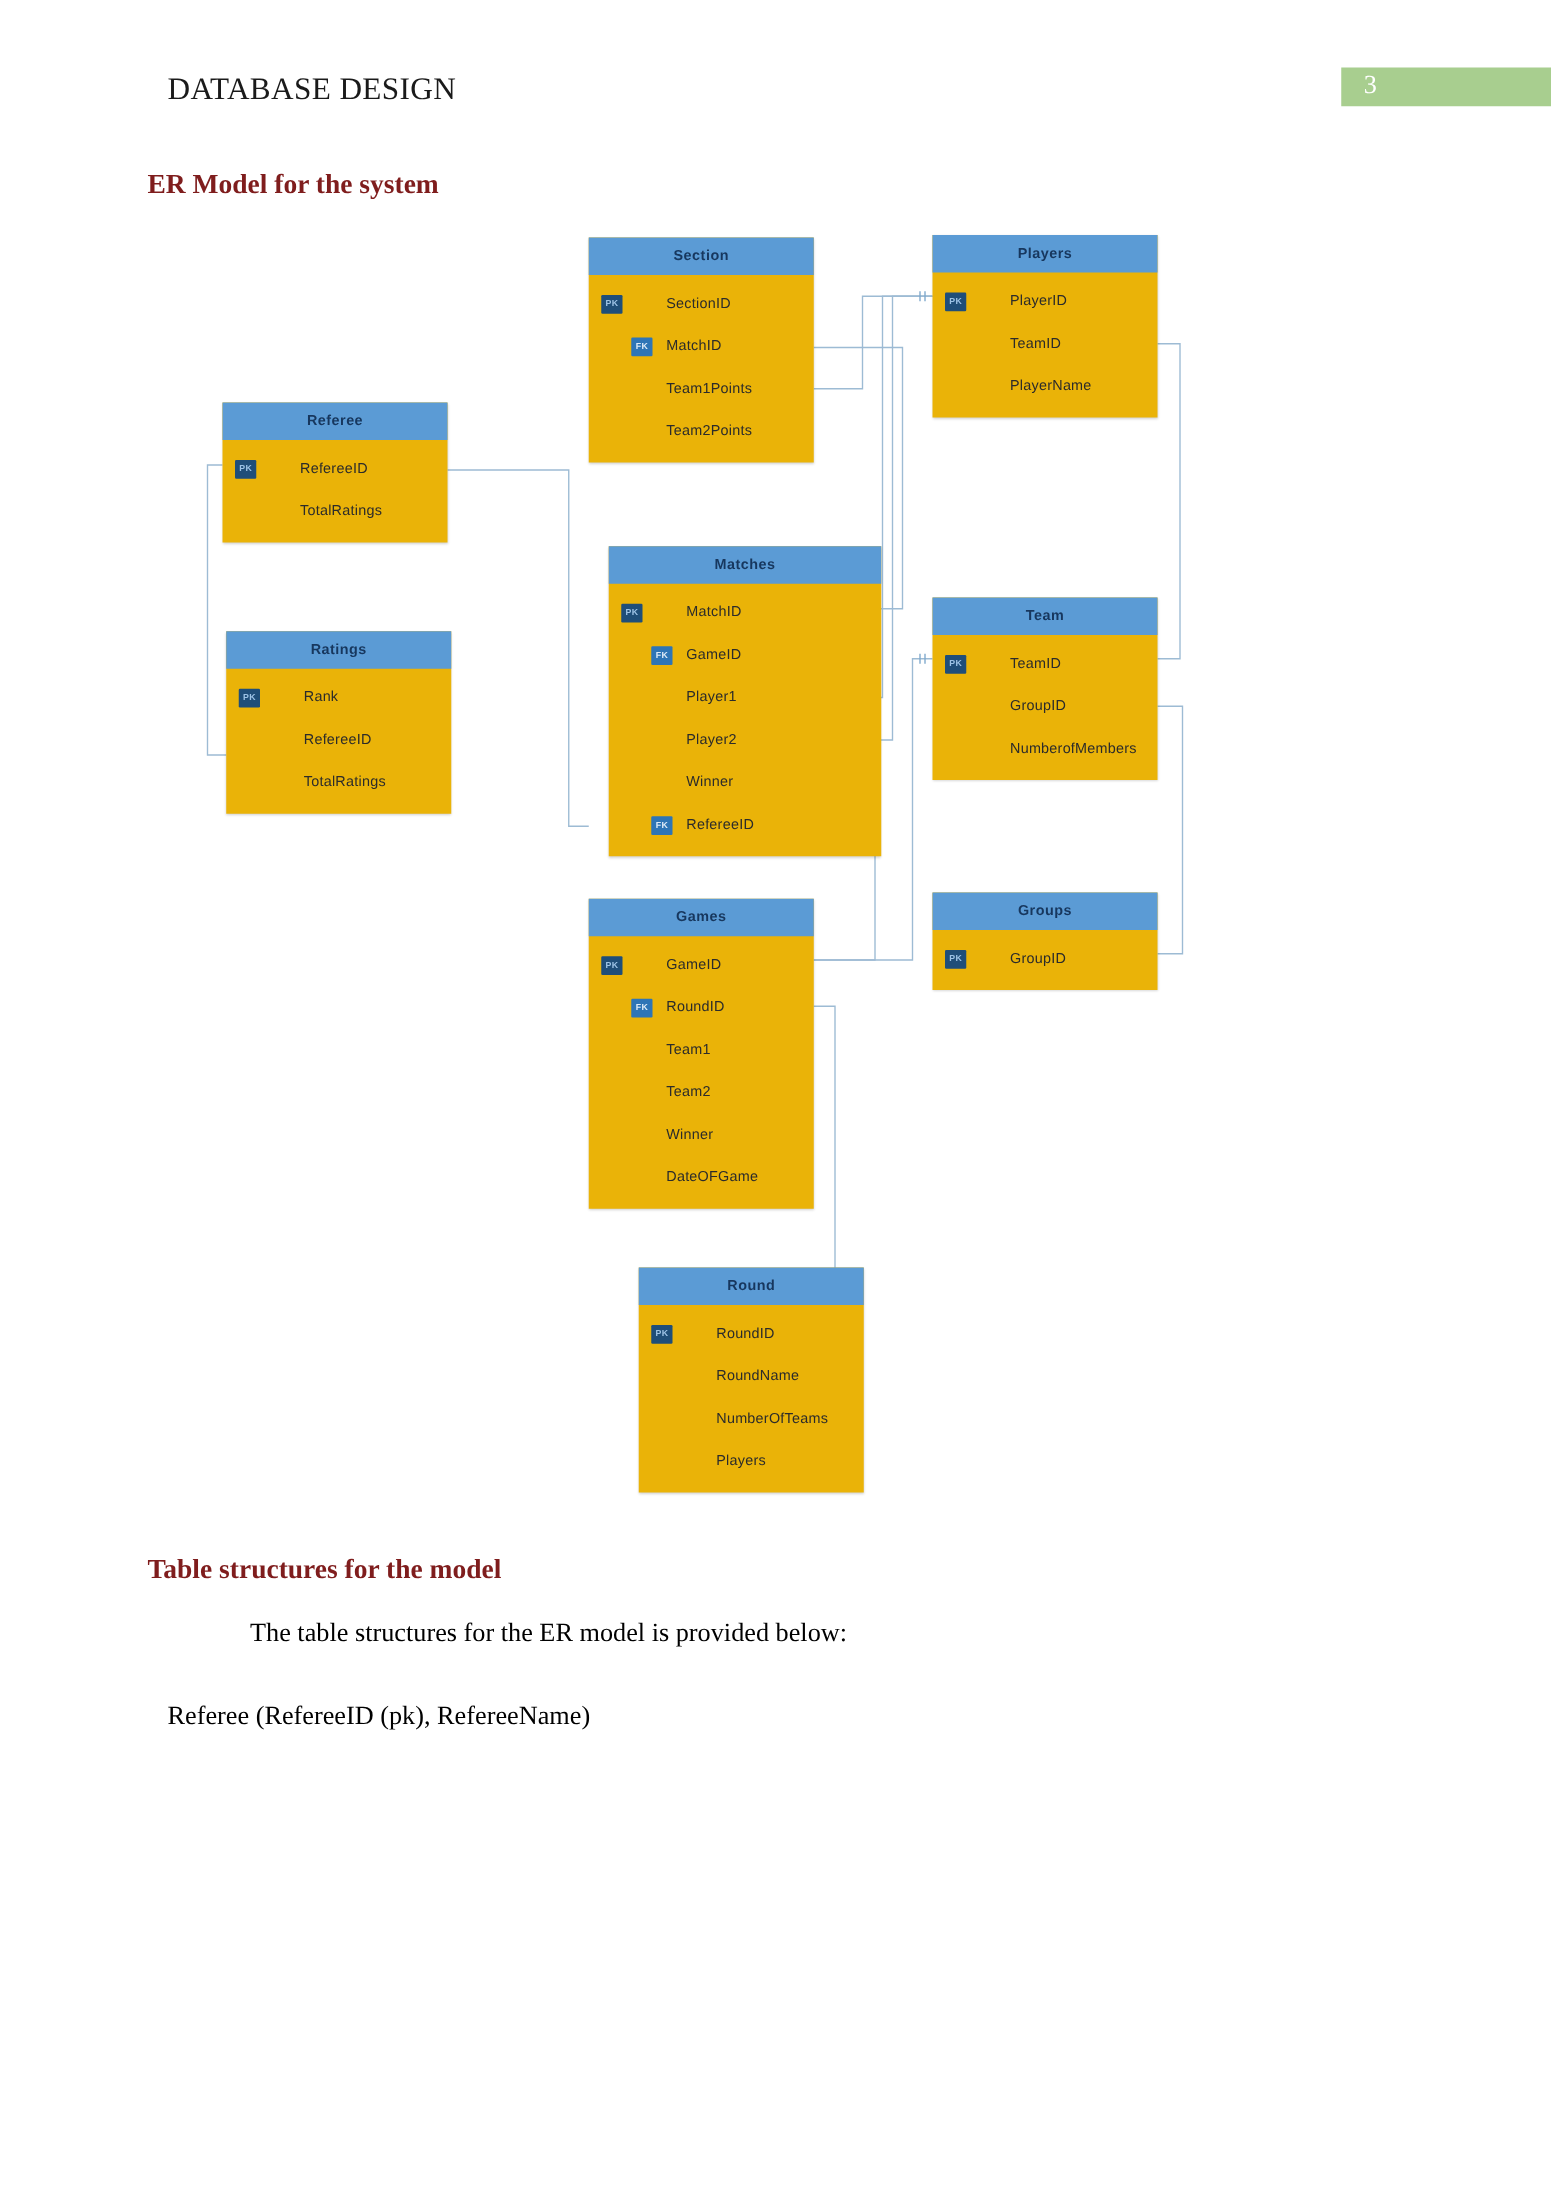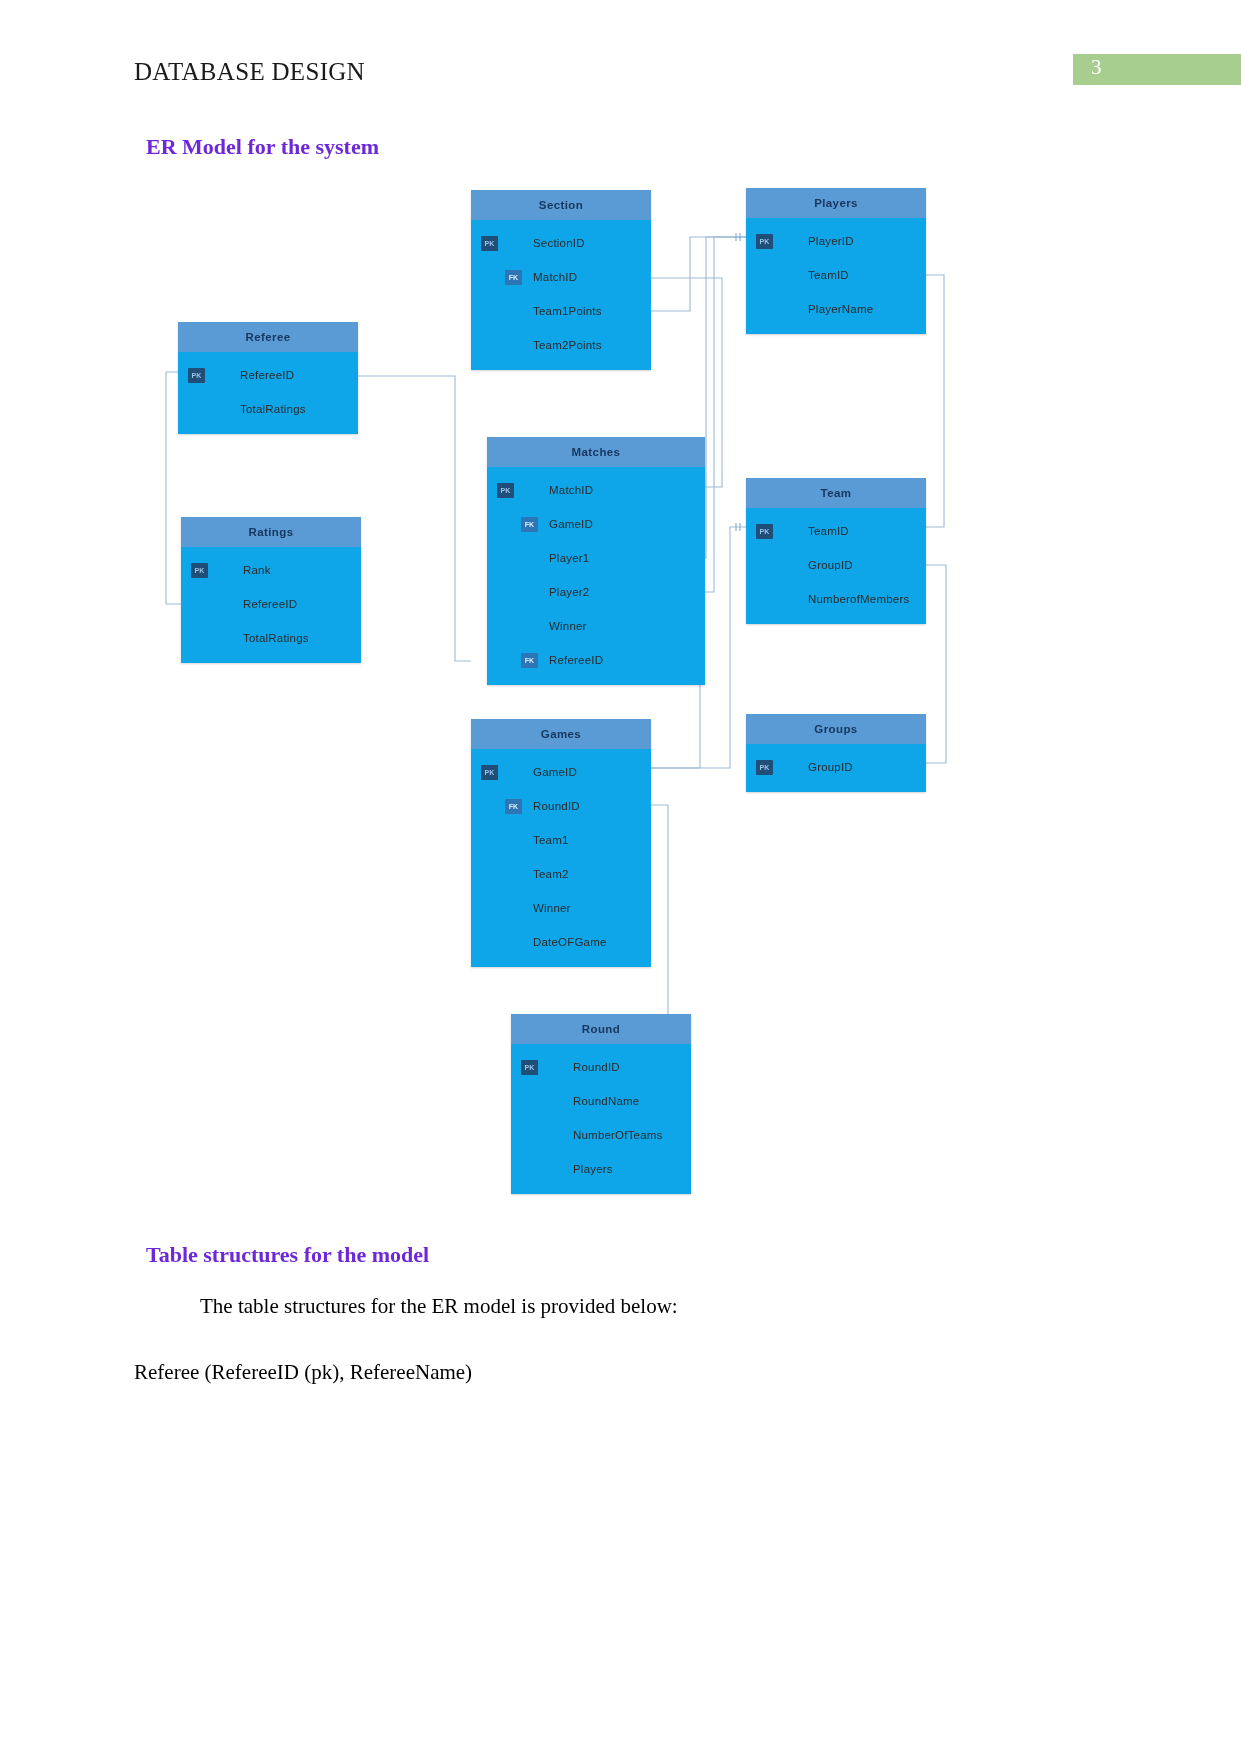--- a/index.html
+++ b/index.html
@@ -38,45 +38,45 @@
     position: absolute;
     left: 18px; top: 1px;
     color: #ffffff;
     font-family: "Liberation Serif", serif;
     font-size: 21px;
   }
 
   
   .h-section {
     position: absolute;
-    left: 146px;
+    left: 118px;
     font-family: "Liberation Serif", serif;
     font-size: 22px;
     font-weight: bold;
-    color: #6d28d9;
+    color: #7f1d1d;
     white-space: nowrap;
   }
   .body-text {
     position: absolute;
     font-family: "Liberation Serif", serif;
     font-size: 21px;
     color: #000000;
     white-space: nowrap;
   }
 
   
   #er-canvas {
     position: absolute;
     left: 0; top: 0;
     width: 1241px; height: 1754px;
     pointer-events: none;
   }
   .er-table {
     position: absolute;
-    background: #0ea5e9;
+    background: #eab308;
     box-shadow: 0 1px 2px rgba(0,0,0,0.18);
     text-align: right;
   }
   .er-head {
     height: 30px;
     background: #5b9bd5;
     color: #17375e;
     font-family: "Liberation Sans", sans-serif;
     font-size: 11.5px;
     font-weight: bold;
@@ -241,21 +241,21 @@
           <span class="lbl">TeamID</span>
         </div>
         <div class="er-row">
           <span class="lbl">GroupID</span>
         </div>
         <div class="er-row">
           <span class="lbl">NumberofMembers</span>
         </div>
       </div>
     </div>
-    <div class="er-table" style="left: 181px; top: 517px; width: 180px;">
+    <div class="er-table" style="left: 181px; top: 505px; width: 180px;">
       <div class="er-head">Ratings</div>
       <div class="er-body" style="padding-top: 6px; padding-bottom: 8px;">
         <div class="er-row">
           <span class="key pk">PK</span>
           <span class="lbl">Rank</span>
         </div>
         <div class="er-row">
           <span class="lbl">RefereeID</span>
         </div>
         <div class="er-row">

